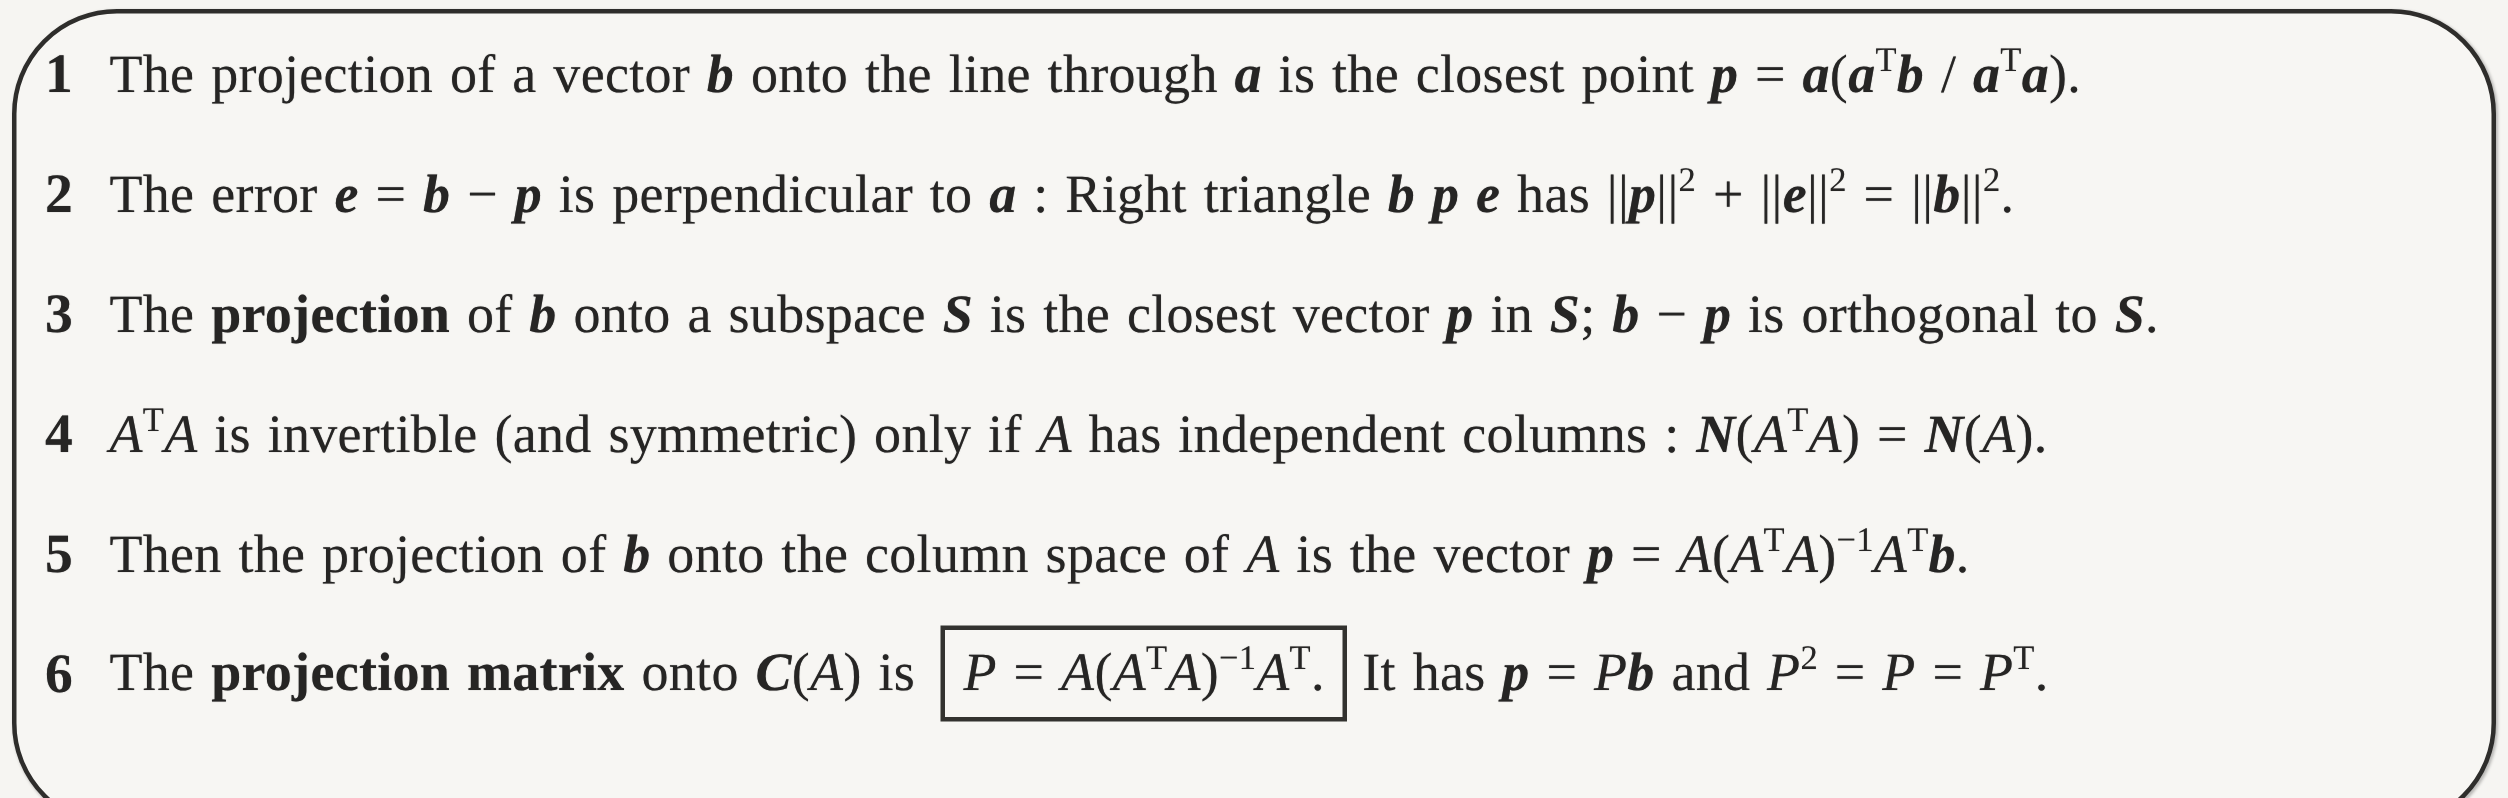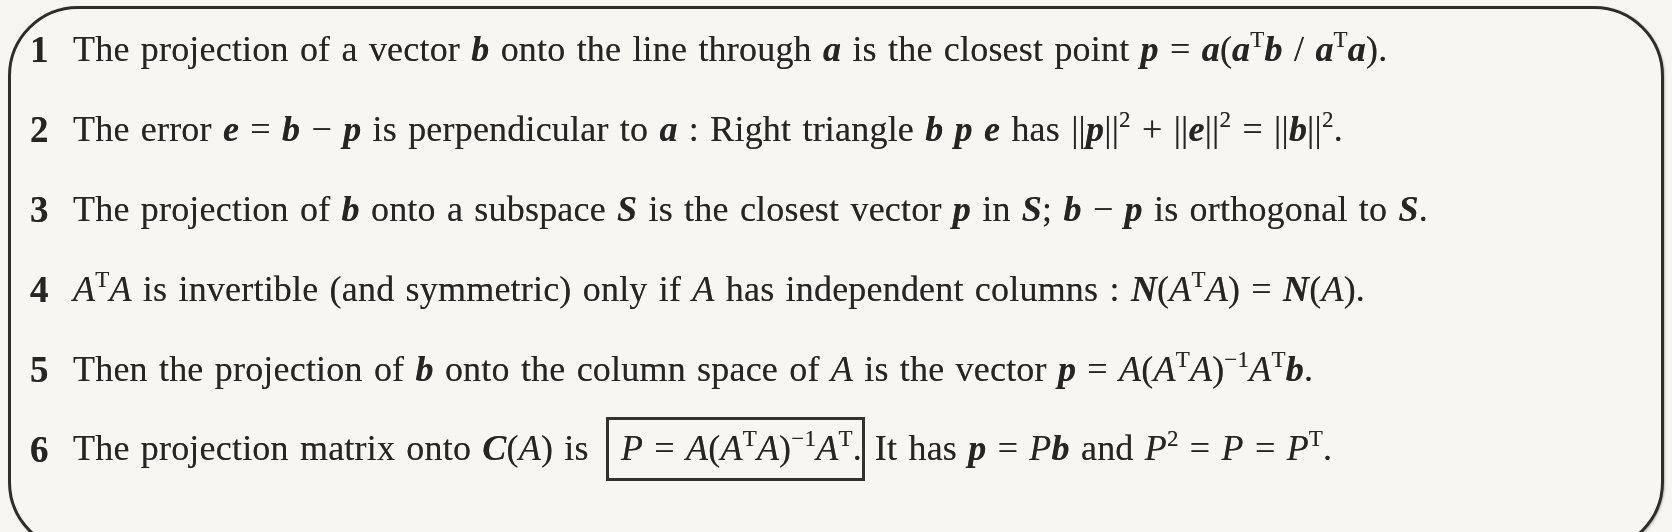--- a/index.html
+++ b/index.html
@@ -42,36 +42,36 @@
   .num {
     flex: 0 0 auto;
     width: 34px;
     margin-right: 9px;
     font-weight: 700;
     font-size: 37px;
   }
   .body { white-space: nowrap; }
   .sg { white-space: pre; }
   .s-rm { }
-  .s-b  { font-weight: 400; }
+  .s-b  { font-weight: 700; }
   .s-it { font-style: italic; }
   .s-bi { font-style: italic; font-weight: 700; }
   sup.s-sup {
     font-size: 23px;
     line-height: 0;
     position: relative;
     top: -1px;
     vertical-align: super;
     white-space: pre;
     text-shadow: 0 0 0.5px rgba(20,20,20,0.5);
   }
   .fbox {
     display: inline-block;
     border: 3px solid #33322f;
-    padding: 7px 0 9px 12px;
+    padding: 7px 12px 9px 12px;
     margin: 0 10px 0 6px;
     background: #f7f6f3;
   }
 </style>
 </head>
 <body>
 
 <div class="page">
   <div class="frame"></div>
   <div class="content">

